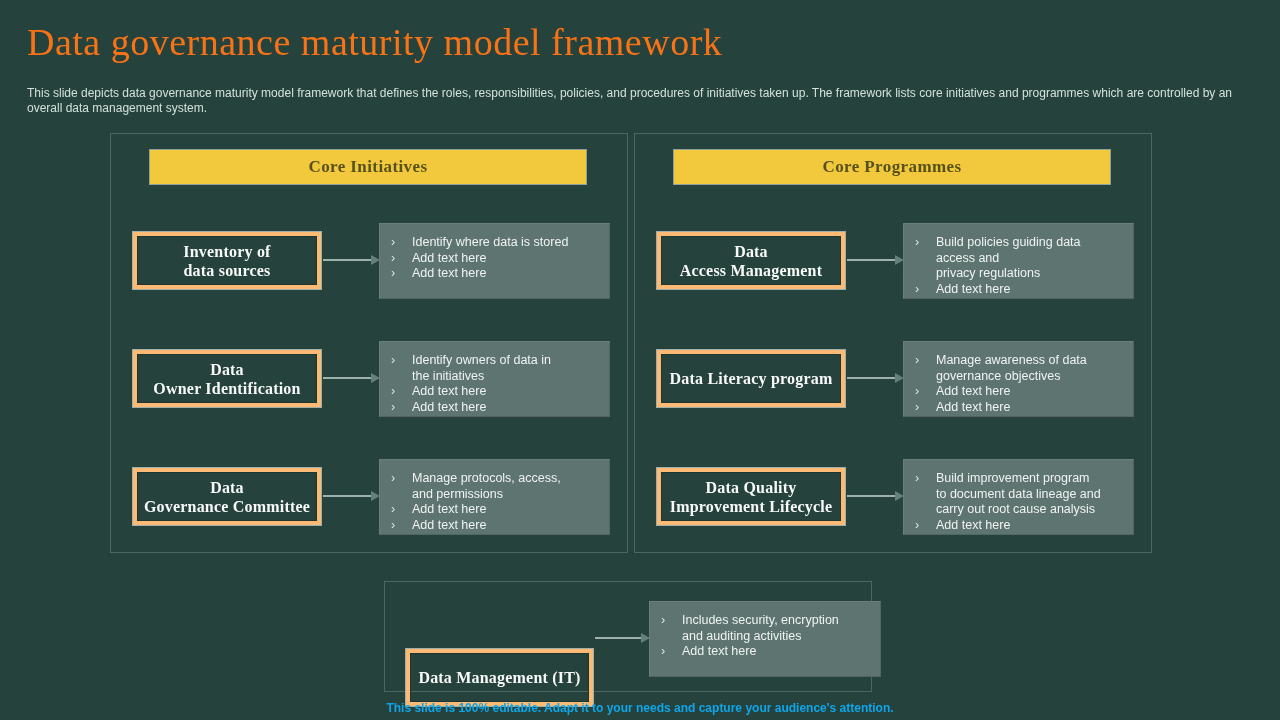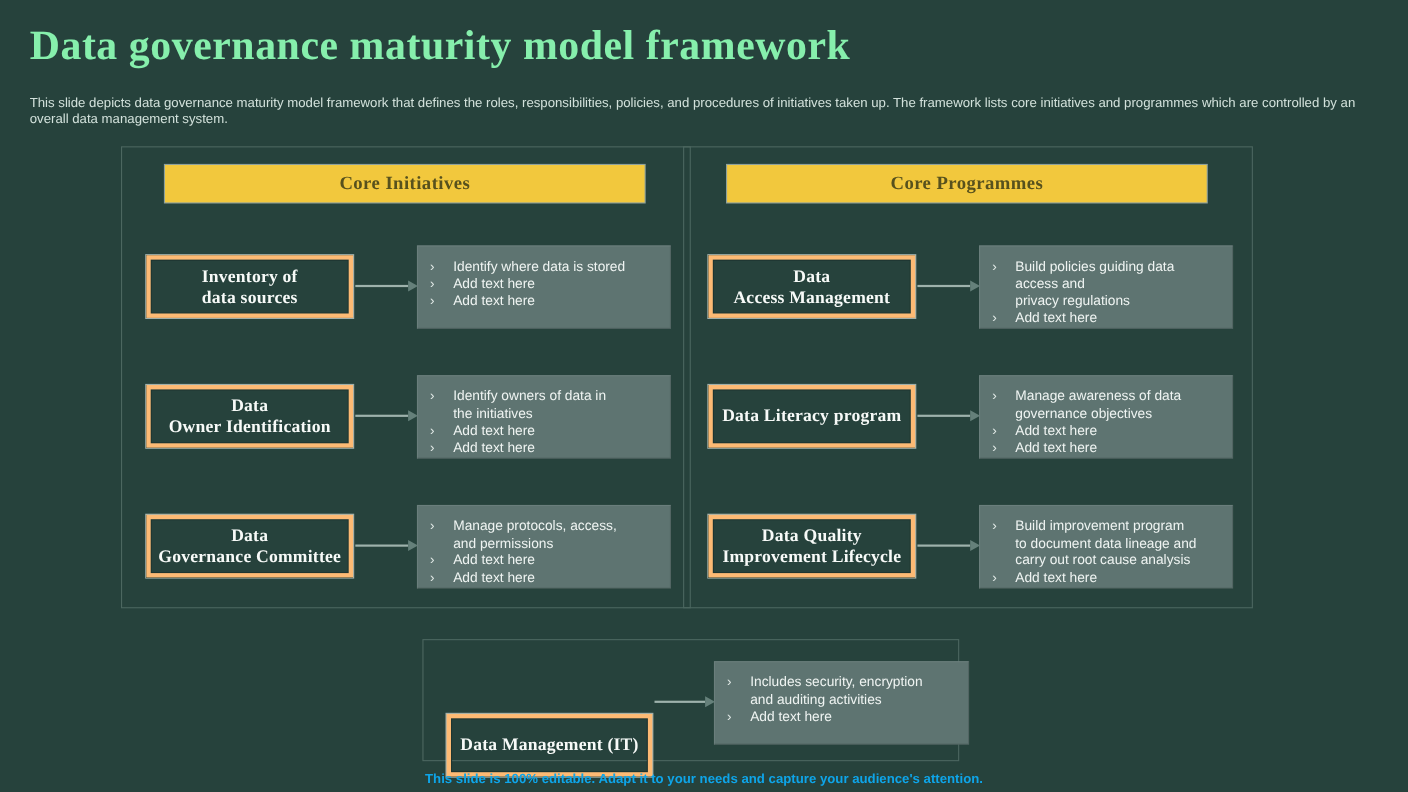--- a/index.html
+++ b/index.html
@@ -7,42 +7,42 @@
     width: 1280px; height: 720px;
     background: #26423C;
     font-family: "Liberation Sans", sans-serif;
     position: relative;
     overflow: hidden;
   }
 
   .title {
     position: absolute; left: 27px; top: 20px;
     font-family: "Liberation Serif", serif;
-    font-weight: bold;
+    font-weight: normal;
     font-size: 38px;
     letter-spacing: 0.5px;
-    color: #86efac;
+    color: #f97316;
     margin: 0;
   }
 
   .subtitle {
     position: absolute; left: 27px; top: 86px; width: 1224px;
     font-size: 12px; font-weight: normal;
     line-height: 15px;
     color: #D2E1DB;
   }
 
   .panel {
     position: absolute;
     width: 518px; height: 420px;
     border: 1px solid #4C6760;
     box-sizing: border-box;
   }
   .panel-left  { left: 110px; top: 133px; }
-  .panel-right { left: 621px; top: 133px; }
+  .panel-right { left: 634px; top: 133px; }
 
   .panel-header {
     position: absolute; left: 39px; top: 16px;
     width: 436px; height: 34px;
     background: #F2C83D;
     color: #57511D;
     font-family: "Liberation Serif", serif;
     font-weight: bold; font-size: 17px;
     letter-spacing: 0.4px;
     text-align: center; line-height: 34px;

